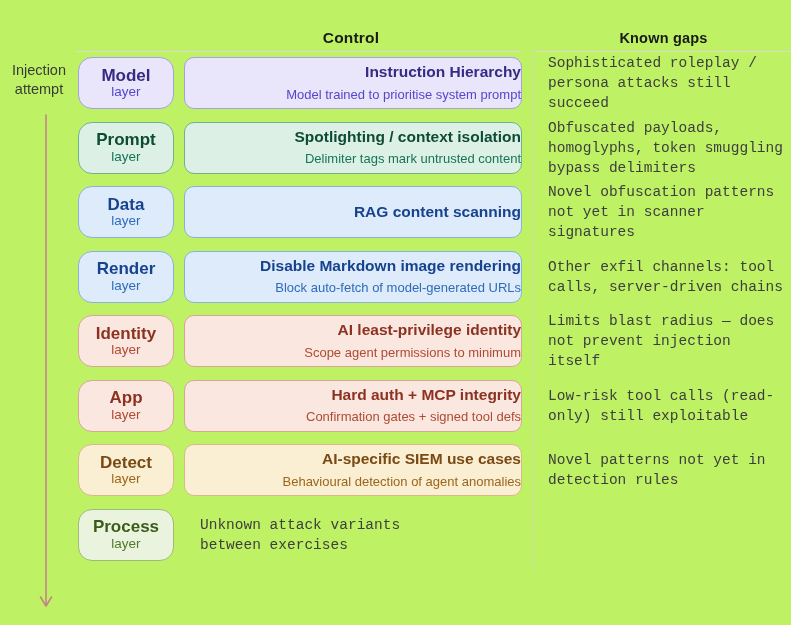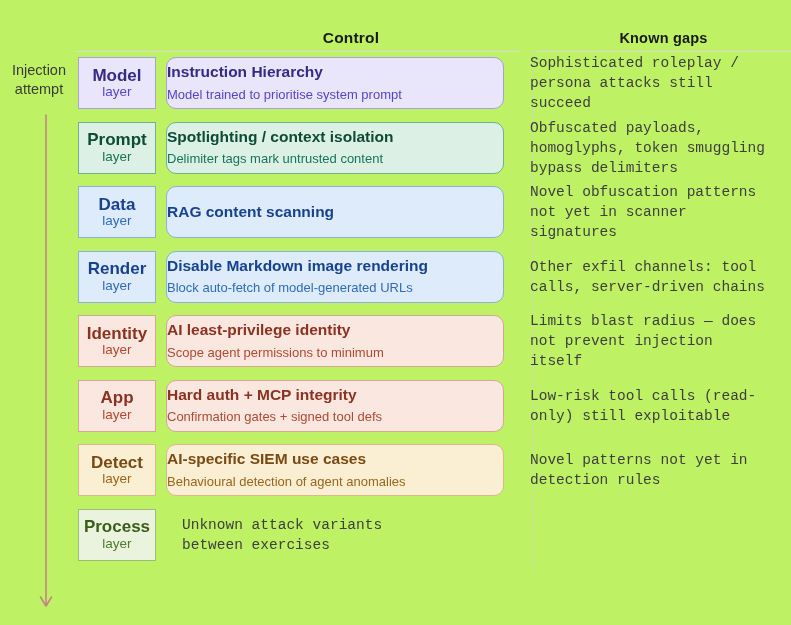--- a/index.html
+++ b/index.html
@@ -91,23 +91,23 @@
     display: flex;
     flex-direction: column;
     gap: 12.5px;
   }
   .row {
     display: flex;
     align-items: stretch;
     height: 52px;
   }
   .badge {
-    width: 78px;
+    width: 96px;
     box-sizing: border-box;
-    border-radius: 0;
+    border-radius: 14px;
     border: 1px solid var(--row-border, #ccc);
     background: var(--row-bg, #eee);
     display: flex;
     flex-direction: column;
     align-items: center;
     justify-content: center;
   }
   .badge-title {
     font-size: 17px;
     font-weight: 700;
@@ -121,21 +121,21 @@
   }
   .control-box {
     width: 338px;
     box-sizing: border-box;
     margin-left: 10px;
     border-radius: 10px;
     border: 1px solid var(--row-border, #ccc);
     background: var(--row-bg, #eee);
     display: flex;
     flex-direction: column;
-    align-items: flex-start;
+    align-items: flex-end;
     justify-content: center;
     text-align: center;
   }
   .control-title {
     font-size: 15.5px;
     font-weight: 700;
     line-height: 1.2;
     color: var(--row-title, #333);
   }
   .control-sub {

